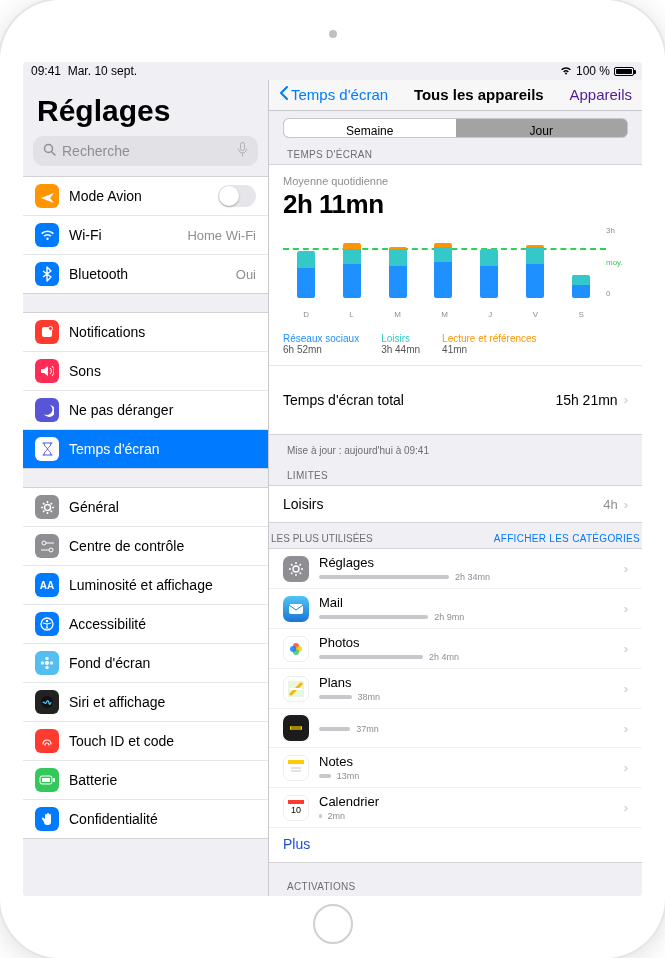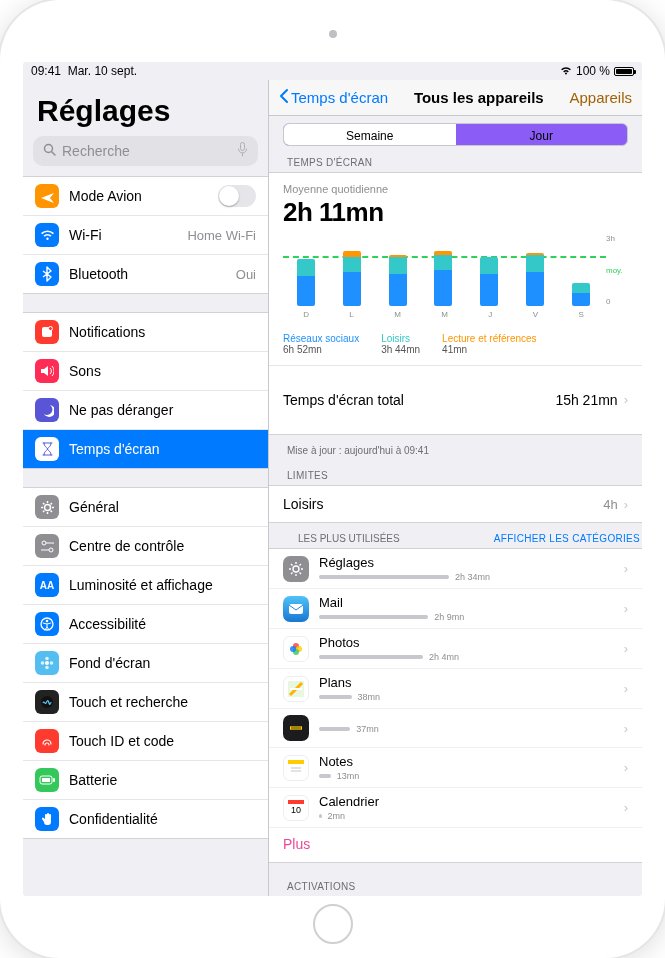--- a/index.html
+++ b/index.html
@@ -27,61 +27,61 @@
   .row .trail { margin-left:auto; color:#8e8e93; font-size:13px; display:flex; align-items:center; gap:4px;}
   .row.selected { background:#007aff; color:#fff;}
   .icon { width:24px; height:24px; border-radius:6px; display:flex; align-items:center; justify-content:center; color:#fff; font-size:13px; flex:0 0 24px;}
   .toggle { width:38px; height:22px; background:#e5e5ea; border-radius:11px; position:relative;}
   .toggle .knob { width:20px; height:20px; background:#fff; border-radius:50%; position:absolute; top:1px; left:1px; box-shadow:0 1px 2px rgba(0,0,0,.3);}
   
   .detail { flex:1; display:flex; flex-direction:column; background:#efeff4; overflow-y:auto;}
   .navbar { height:40px; background:#f7f7f8; border-bottom:1px solid #c7c7cc; display:flex; align-items:center; padding:0 10px; font-size:15px;}
   .navbar .back { color:#007aff; display:flex; align-items:center; gap:2px;}
   .navbar .title { flex:1; text-align:center; font-weight:600; color:#000;}
-  .navbar .action { color:#a16207;}
-  .seg { margin:7px 14px; display:flex; border:1px solid #c7c7cc; border-radius:6px; overflow:hidden; background:#8b5cf6;}
+  .navbar .action { color:#4c1d95;}
+  .seg { margin:7px 14px; display:flex; border:1px solid #c7c7cc; border-radius:6px; overflow:hidden; background:#a3a3a3;}
   .seg div { flex:1; text-align:center; font-size:12px; padding:5px 0; color:#000;}
   .seg .active { background:#fff; font-weight:500;}
   .section-label { font-size:10px; color:#6d6d72; padding:4px 18px; text-transform:uppercase; letter-spacing:.3px;}
   .card { background:#fff; border-top:1px solid #d1d1d6; border-bottom:1px solid #d1d1d6; margin-bottom:4px;}
   .card-pad { padding:10px 14px;}
   .avg-label { font-size:11px; color:#8e8e93;}
   .avg-value { font-size:26px; font-weight:600; color:#000; letter-spacing:-.5px; margin:2px 0 6px;}
-  .chart { position:relative; height:72px; margin-bottom:4px;}
+  .chart { position:relative; height:72px; margin-bottom:12px;}
   .dashline { position:absolute; left:0; right:22px; top:22px; height:0; border-top:2px dashed #30d158;}
   .ylabels { position:absolute; right:0; top:0; bottom:0; width:22px; display:flex; flex-direction:column; justify-content:space-between; align-items:flex-start; font-size:8px; color:#8e8e93;}
   .bars { position:absolute; left:0; right:24px; top:0; bottom:0; display:flex; align-items:flex-end; justify-content:space-around;}
   .bar { width:18px; display:flex; flex-direction:column-reverse; border-radius:2px; overflow:hidden;}
   .bar .s-social { background:#1e90ff;}
   .bar .s-games { background:#34c8c8;}
   .bar .s-read { background:#ff9500;}
   .daylabels { display:flex; justify-content:space-around; padding-right:24px; font-size:8px; color:#8e8e93;}
   .legend { display:flex; gap:22px; padding:4px 14px 10px; font-size:10px;}
   .legend .leg-name {line-height:1.1;}
   .legend .leg-val { color:#555; font-size:10px;}
   .leg-social .leg-name { color:#1e90ff;text-align:center;}
   .leg-games .leg-name { color:#34c8c8;}
   .leg-read .leg-name { color:#ff9500;}
   .total { display:flex; padding:26px 14px; border-top:1px solid #e5e5ea; font-size:14px;}
   .total .val { margin-left:auto; color:#000;}
   .updated { font-size:10px; color:#6d6d72; padding:6px 18px 10px;}
   .cell { display:flex; align-items:center; padding:10px 14px; font-size:14px; color:#000;}
   .cell .val { margin-left:auto; color:#8e8e93; font-size:13px;}
   .chev { color:#c7c7cc; margin-left:6px; font-size:13px;}
-  .most-header { display:flex; padding:6px 2px 4px; font-size:10px; color:#6d6d72;margin-left:27px;}
+  .most-header { display:flex; padding:6px 2px 4px; font-size:10px; color:#6d6d72;}
   .most-header .link { margin-left:auto; color:#007aff; font-size:10px; letter-spacing:.3px;}
   .approw { display:flex; align-items:center; gap:10px; padding:6px 14px 6px; border-bottom:1px solid #f0f0f4;}
   .card .approw:last-of-type { border-bottom:1px solid #f0f0f4;}
   .appicon { width:26px; height:26px; border-radius:7px; flex:0 0 26px; display:flex; align-items:center; justify-content:center; color:#6d28d9; font-size:12px;}
   .appinfo { flex:1; min-width:0;}
   .appname { font-size:13px; color:#000;}
   .barrow { display:flex; align-items:center; gap:6px; margin-top:2px;}
   .miniBar { height:4px; border-radius:2px; background:#c7c7cc;}
   .apptime { font-size:9px; color:#8e8e93;}
-  .more { padding:8px 14px 10px; font-size:14px; color:#ec4899;}
+  .more { padding:8px 14px 10px; font-size:14px; color:#1d4ed8;}
   .home { position:absolute; bottom:14px; left:50%; transform:translateX(-50%); width:40px; height:40px; border:2px solid #d0d0d4; border-radius:50%;}
   .camera { position:absolute; top:30px; left:50%; transform:translateX(-50%); width:8px; height:8px; background:#c0c0c4; border-radius:50%;}
 </style>
 </head>
 <body>
 
 <div class="device">
   <div class="bezel"></div>
   <div class="camera"></div>
 
@@ -241,21 +241,21 @@
               </div>
               <span>Fond d'écran</span>
             </div>
             <div class="row">
               <div class="icon" style="background: rgb(34, 34, 34);">
                 <svg width="14" height="14" viewBox="0 0 14 14">
                   <circle cx="7" cy="7" r="6" fill="#111"></circle>
                   <path d="M3 8c1-3 2 2 3 0s2-4 3 0 2-2 2 0" stroke="#5ac8fa" fill="none" stroke-width="1.2"></path>
                 </svg>
               </div>
-              <span>Touch et recherche</span>
+              <span>Siri et affichage</span>
             </div>
             <div class="row">
               <div class="icon" style="background: rgb(255, 59, 48);">
                 <svg width="14" height="14" viewBox="0 0 14 14">
                   <path d="M3 10a4 4 0 118 0M5 11a2 2 0 114 0" stroke="#fff" fill="none" stroke-width="1.2" stroke-linecap="round"></path>
                 </svg>
               </div>
               <span>Touch ID et code</span>
             </div>
             <div class="row">

